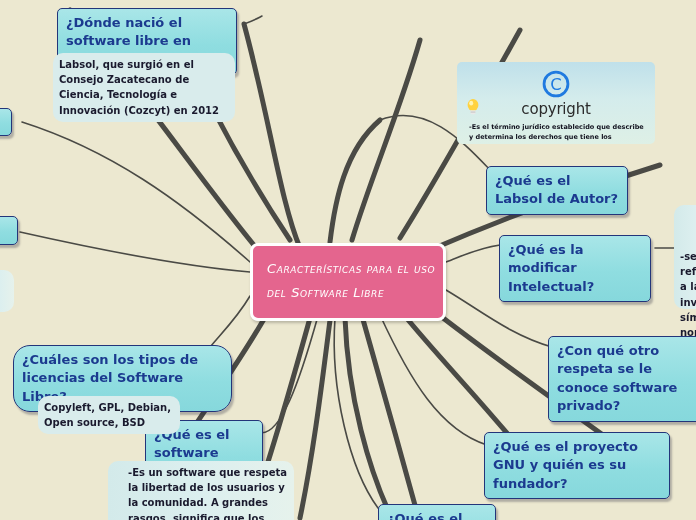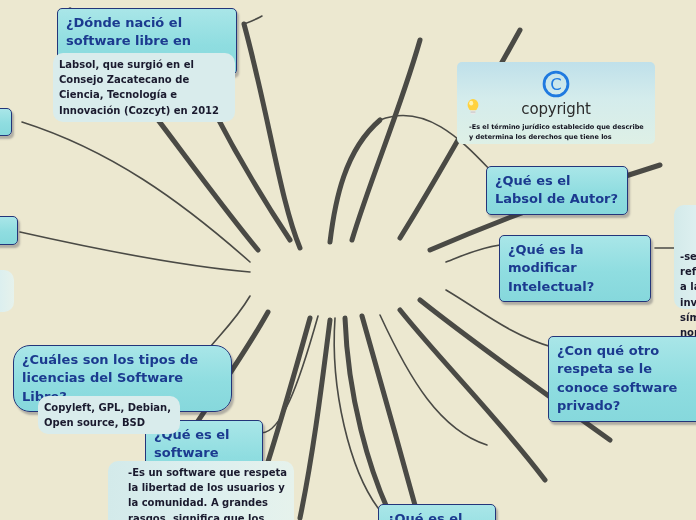--- a/index.html
+++ b/index.html
@@ -202,33 +202,40 @@
     <span>¿Qué es la modificar Intelectual?</span>
   </div>
   <div class="node note grad clip-right" style="left:674px; top:205px; width:40px; height:104px; padding-top:44px;">
     <span>-se refiere a las invenciones, símbolos, nombres comerciales</span>
   </div>
 
   <div class="node topic" style="left:548px; top:336px; width:158px;">
     <span>¿Con qué otro respeta se le conoce software privado?</span>
   </div>
 
+  <div class="node topic" style="left:484px; top:432px; width:186px;">
+    <span>¿Qué es el proyecto GNU y quién es su fundador?</span>
+  </div>
 
   <div class="node topic" style="left:378px; top:504px; width:118px;">
     <span>¿Qué es el software libre?</span>
   </div>
 
   <div class="node topic" style="left:145px; top:420px; width:118px;">
     <span>¿Qué es el software libre?</span>
   </div>
   <div class="node note grad" style="left:108px; top:461px; width:186px;padding-left:20px;">
     <span>-Es un software que respeta la libertad de los usuarios y la comunidad. A grandes rasgos, significa que los usuarios tienen la libertad de ejecutar, copiar, distribuir, estudiar, modificar y mejorar el software</span>
   </div>
 
   <div class="node topic" style="left:13px; top:345px; width:219px;border-radius:17px;">
     <span>¿Cuáles son los tipos de licencias del Software Libre?</span>
   </div>
   <div class="node note" style="left:38px; top:396px; width:142px;">
     <span>Copyleft, GPL, Debian, Open source, BSD</span>
   </div>
 
+  <div class="node root" style="left:250px; top:243px; width:196px;">
+    <span class="line">Características para el uso</span>
+    <span class="line">del Software Libre</span>
+  </div>
 
 </div>
 
 </body></html>

